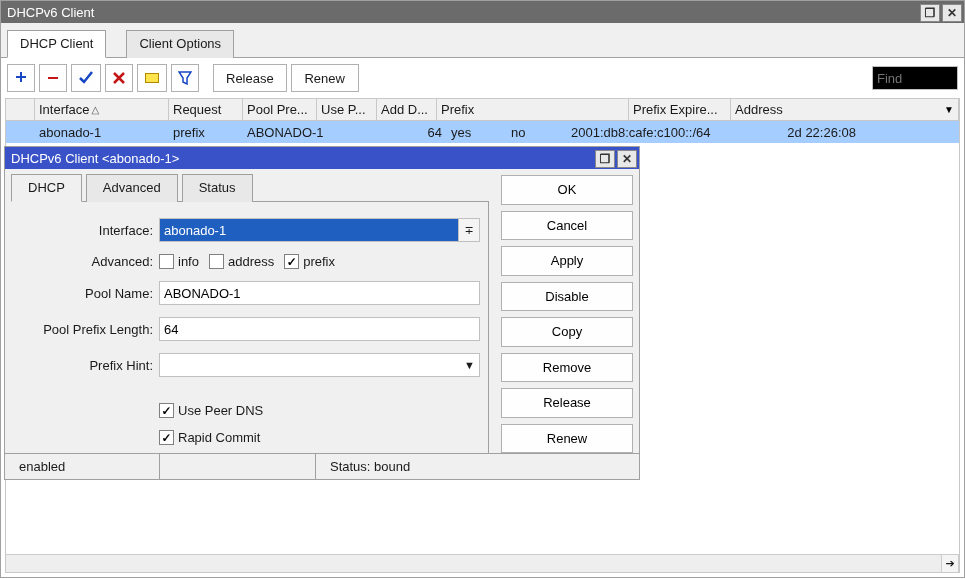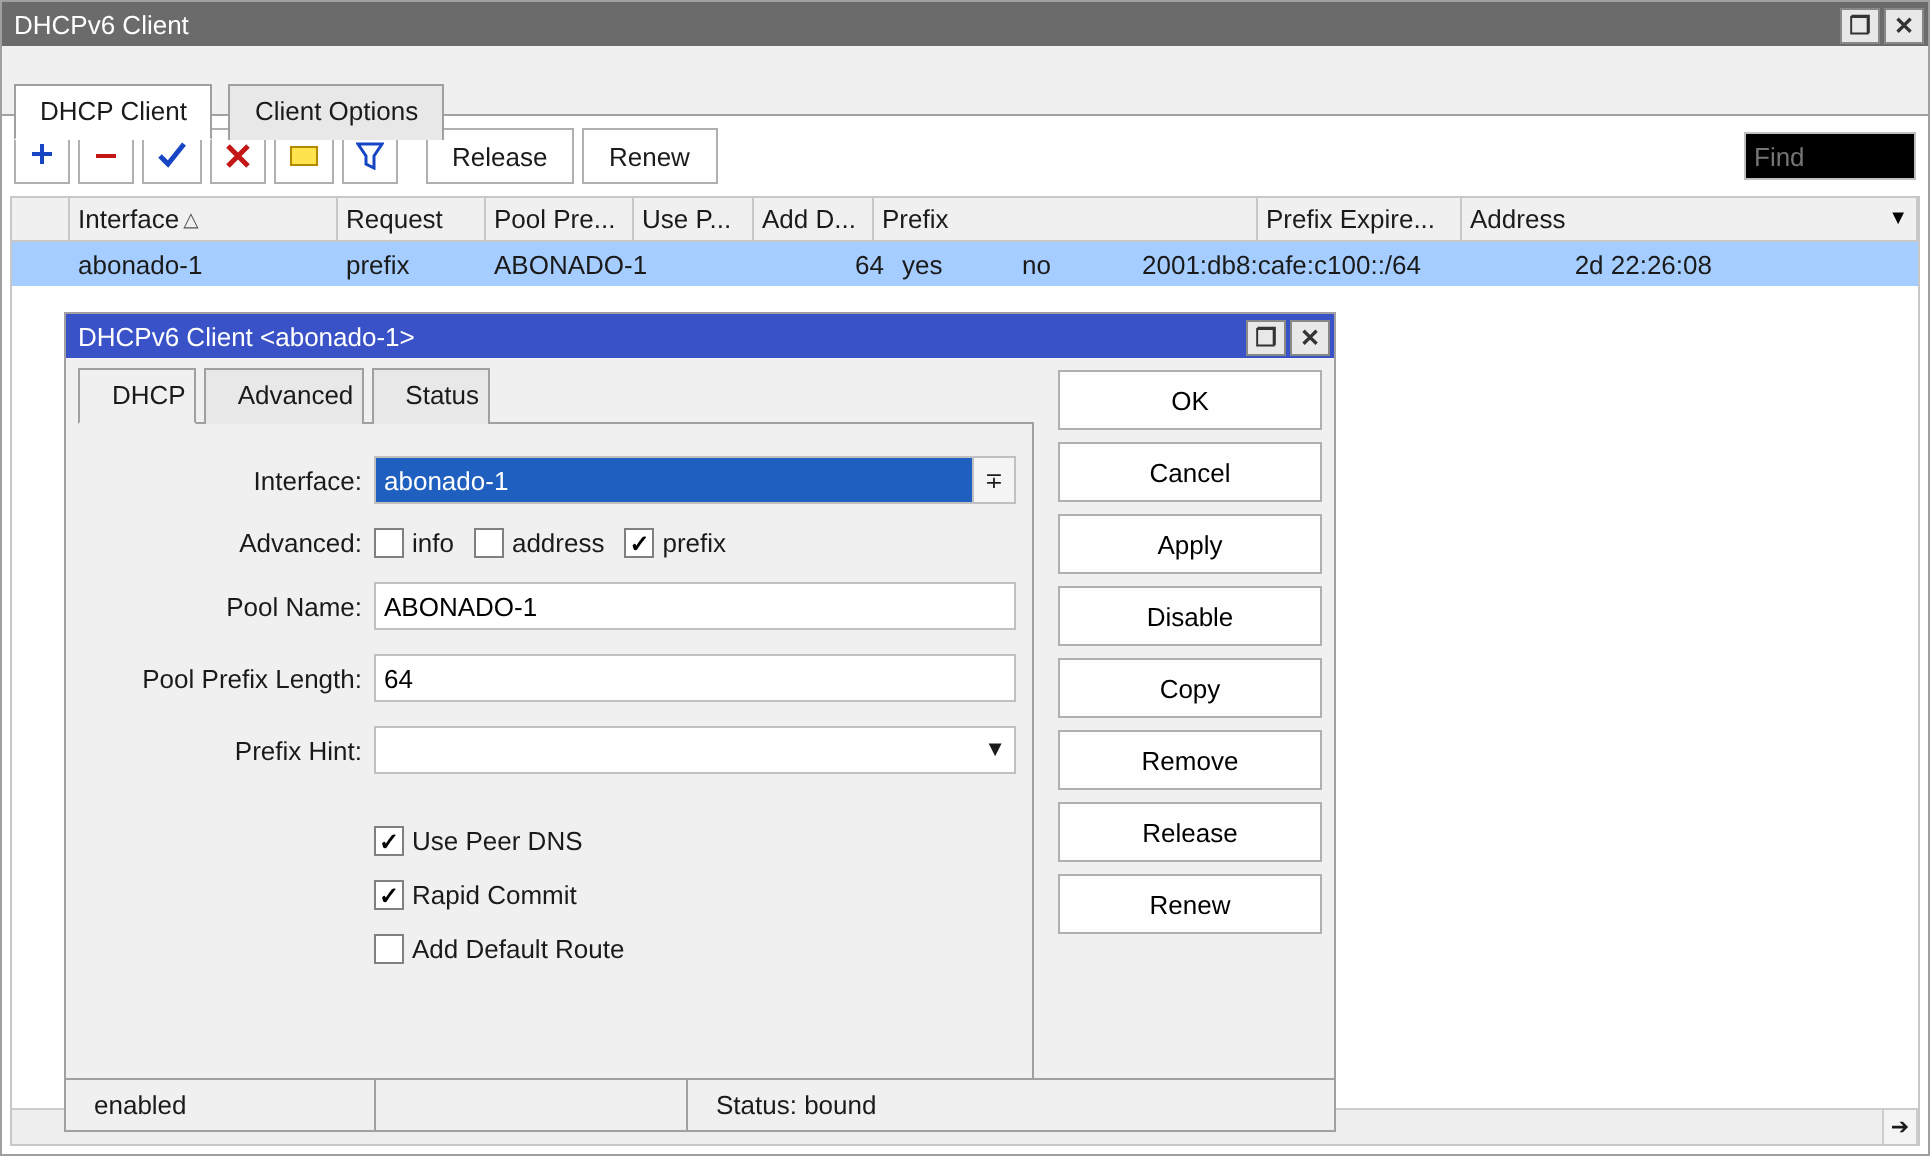--- a/index.html
+++ b/index.html
@@ -72,24 +72,24 @@
     display: flex;
     padding: 6px 6px 0 6px;
     gap: 0;
   }
   .tab {
     border: 1px solid var(--win-border);
     border-bottom: none;
     background: var(--tab-bg);
     padding: 5px 12px 6px 12px;
     font-size: 13px;
-    margin-right: 8px;
+    margin-right: 20px;
     cursor: pointer;
     position: relative;
-    top: 13px;
+    top: 1px;
   }
   .tab.active {
     background: var(--tab-active-bg);
     border-bottom: 1px solid var(--tab-active-bg);
   }
   .tab-body {
     border-top: 1px solid var(--win-border);
     background: #fff;
     flex: 1;
     display: flex;
@@ -194,21 +194,21 @@
     background: var(--btn-bg);
     height: 30px;
     cursor: pointer;
     font-size: 13px;
   }
   .dlg-tabstrip { display: flex; }
   .dlg-tab {
     border: 1px solid var(--win-border);
     border-bottom: none;
     background: var(--tab-bg);
-    padding: 5px 4px 6px 16px;
+    padding: 5px 16px 6px 16px;
     font-size: 13px;
     margin-right: 4px;
     cursor: pointer;
     position: relative;
     top:1px;
   }
   .dlg-tab.active {
     background: var(--content-bg);
     border-bottom: 1px solid var(--content-bg);
   }
@@ -405,21 +405,21 @@
         <div style="flex:1"></div>
         <div class="hscroll">
           <div class="hscroll-track"></div>
           <div class="arrow">➔</div>
         </div>
       </div>
     </div>
   </div>
 </div>
 
-<div class="window" style="left:4px; top:156px; width:636px; height:410px;margin-left:28px;">
+<div class="window" style="left:4px; top:146px; width:636px; height:334px;">
   <div class="titlebar titlebar-active">
     <span>DHCPv6 Client &lt;abonado-1&gt;</span>
     <div class="spacer"></div>
     <div class="win-btn">❐</div>
     <div class="win-btn">✕</div>
   </div>
 
   <div class="dialog-body">
     <div class="dialog-left">
       <div class="dlg-tabstrip">

